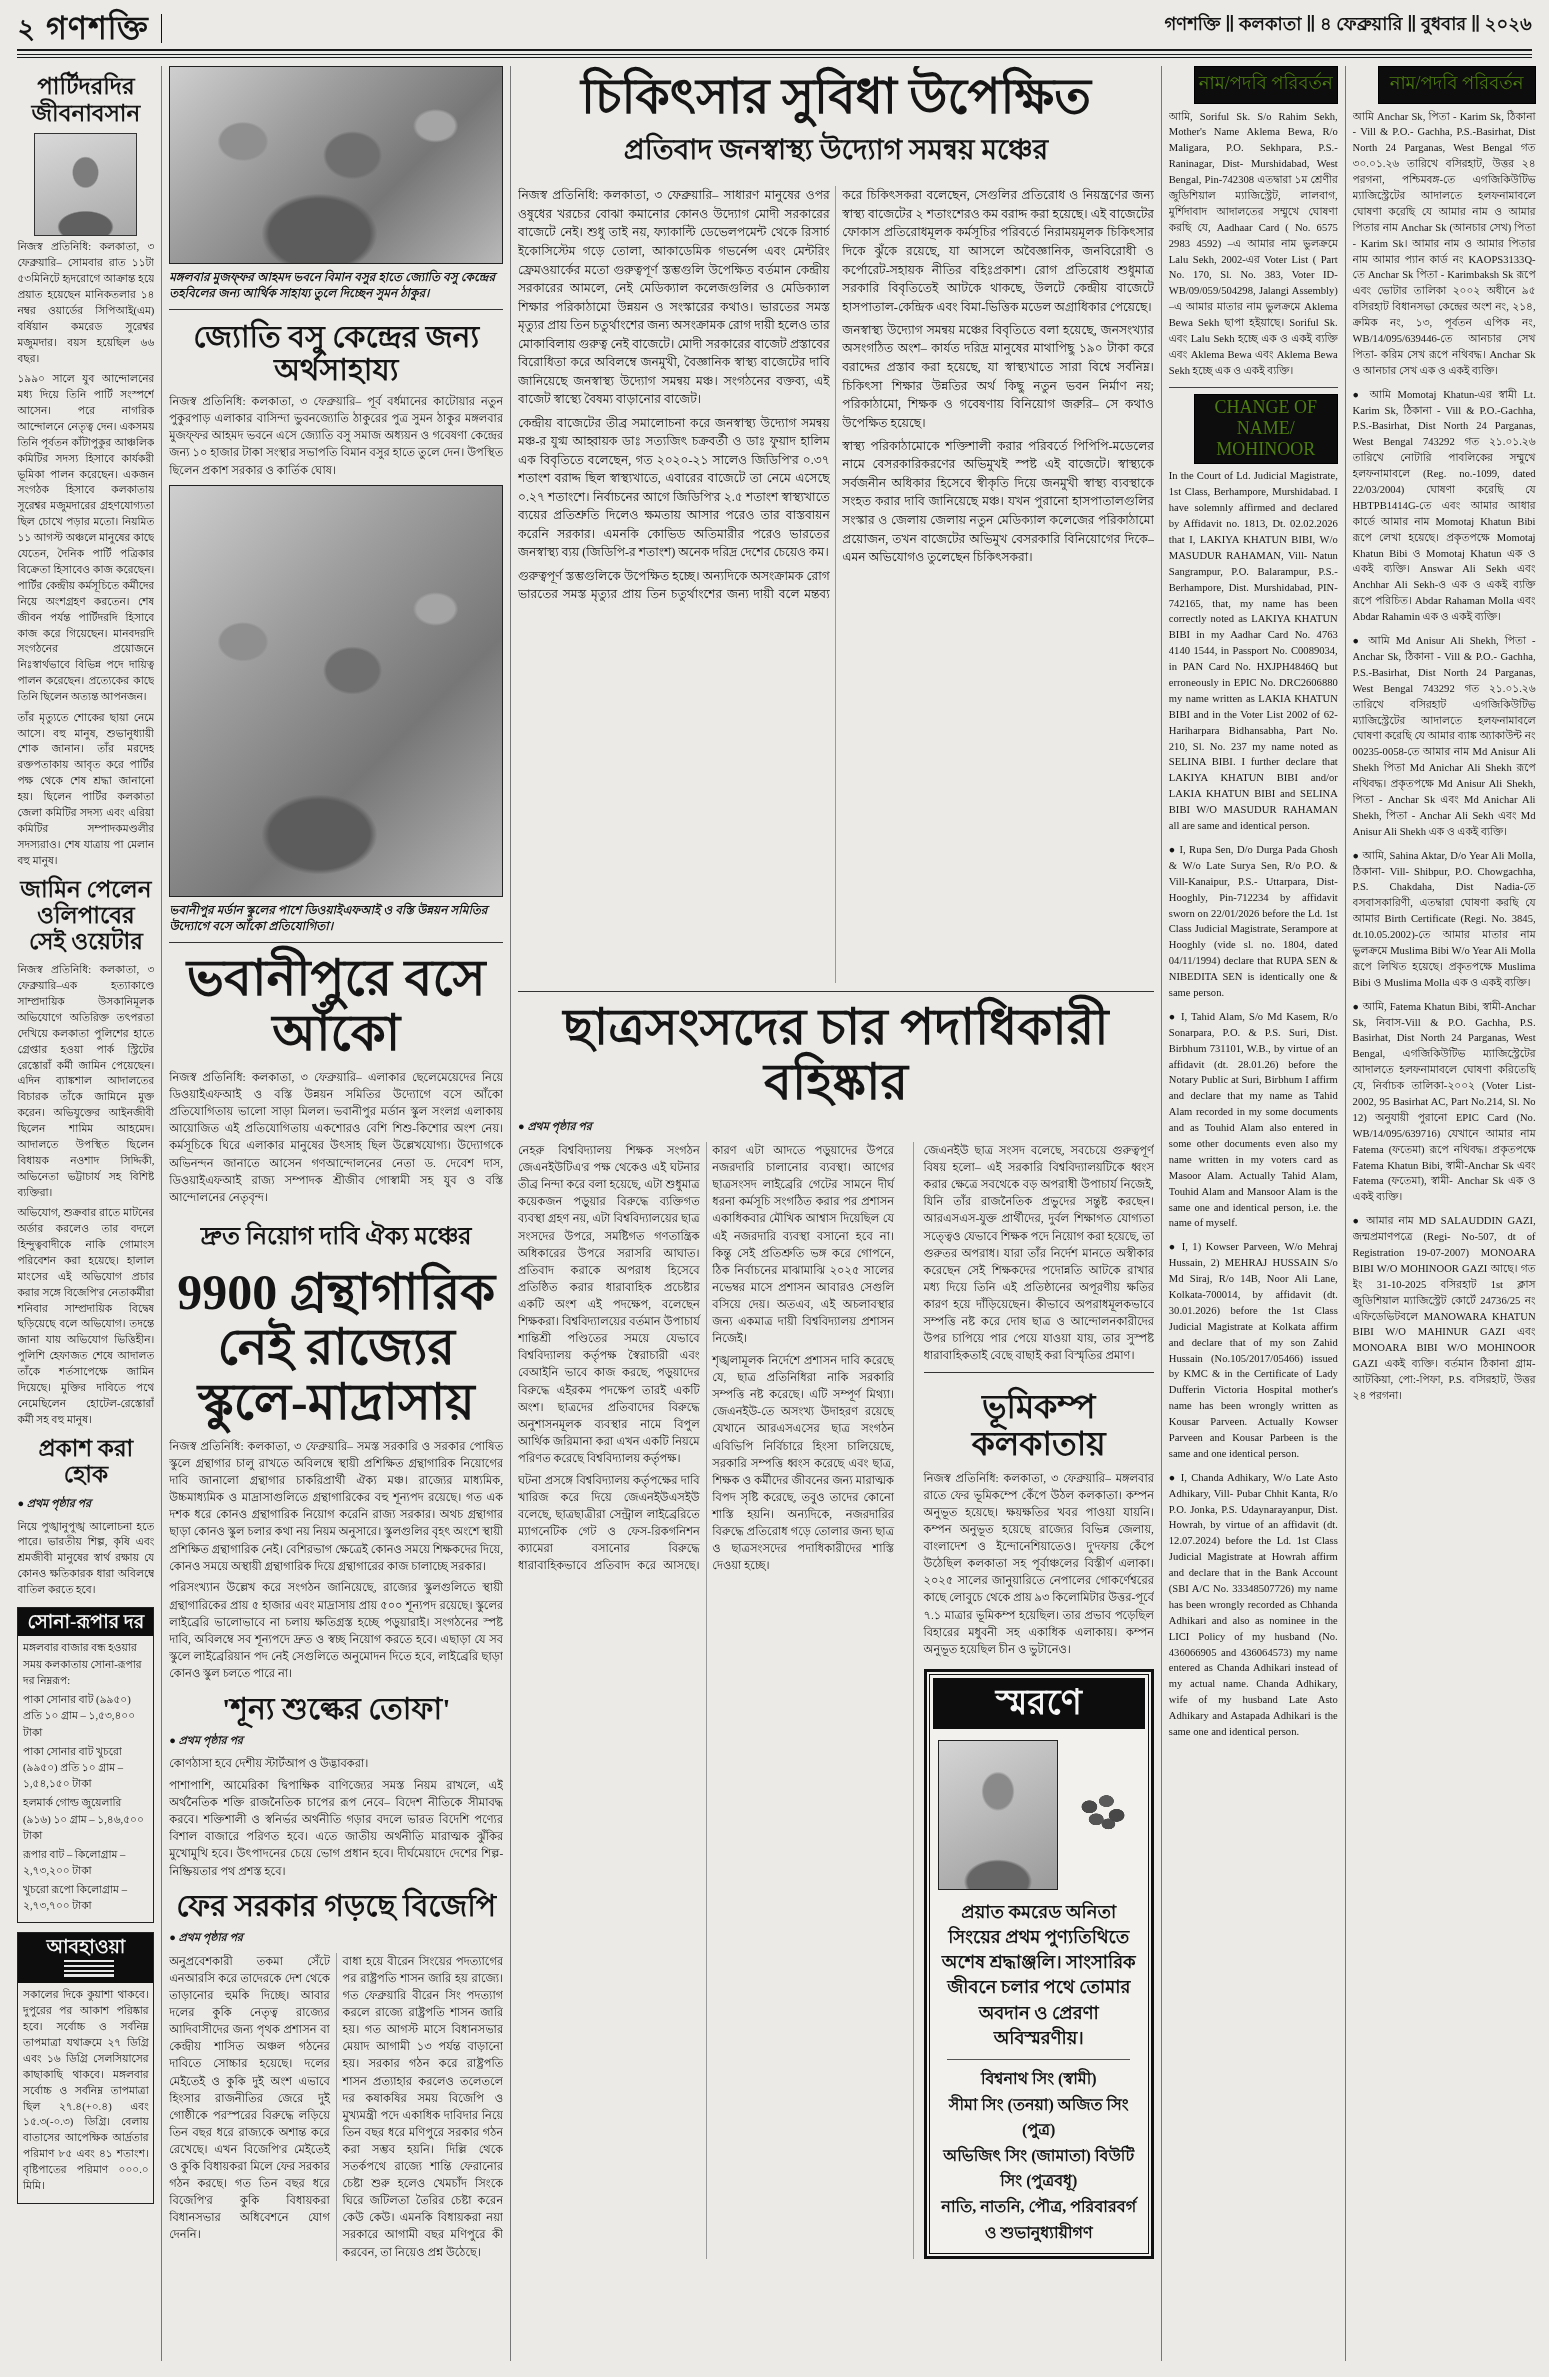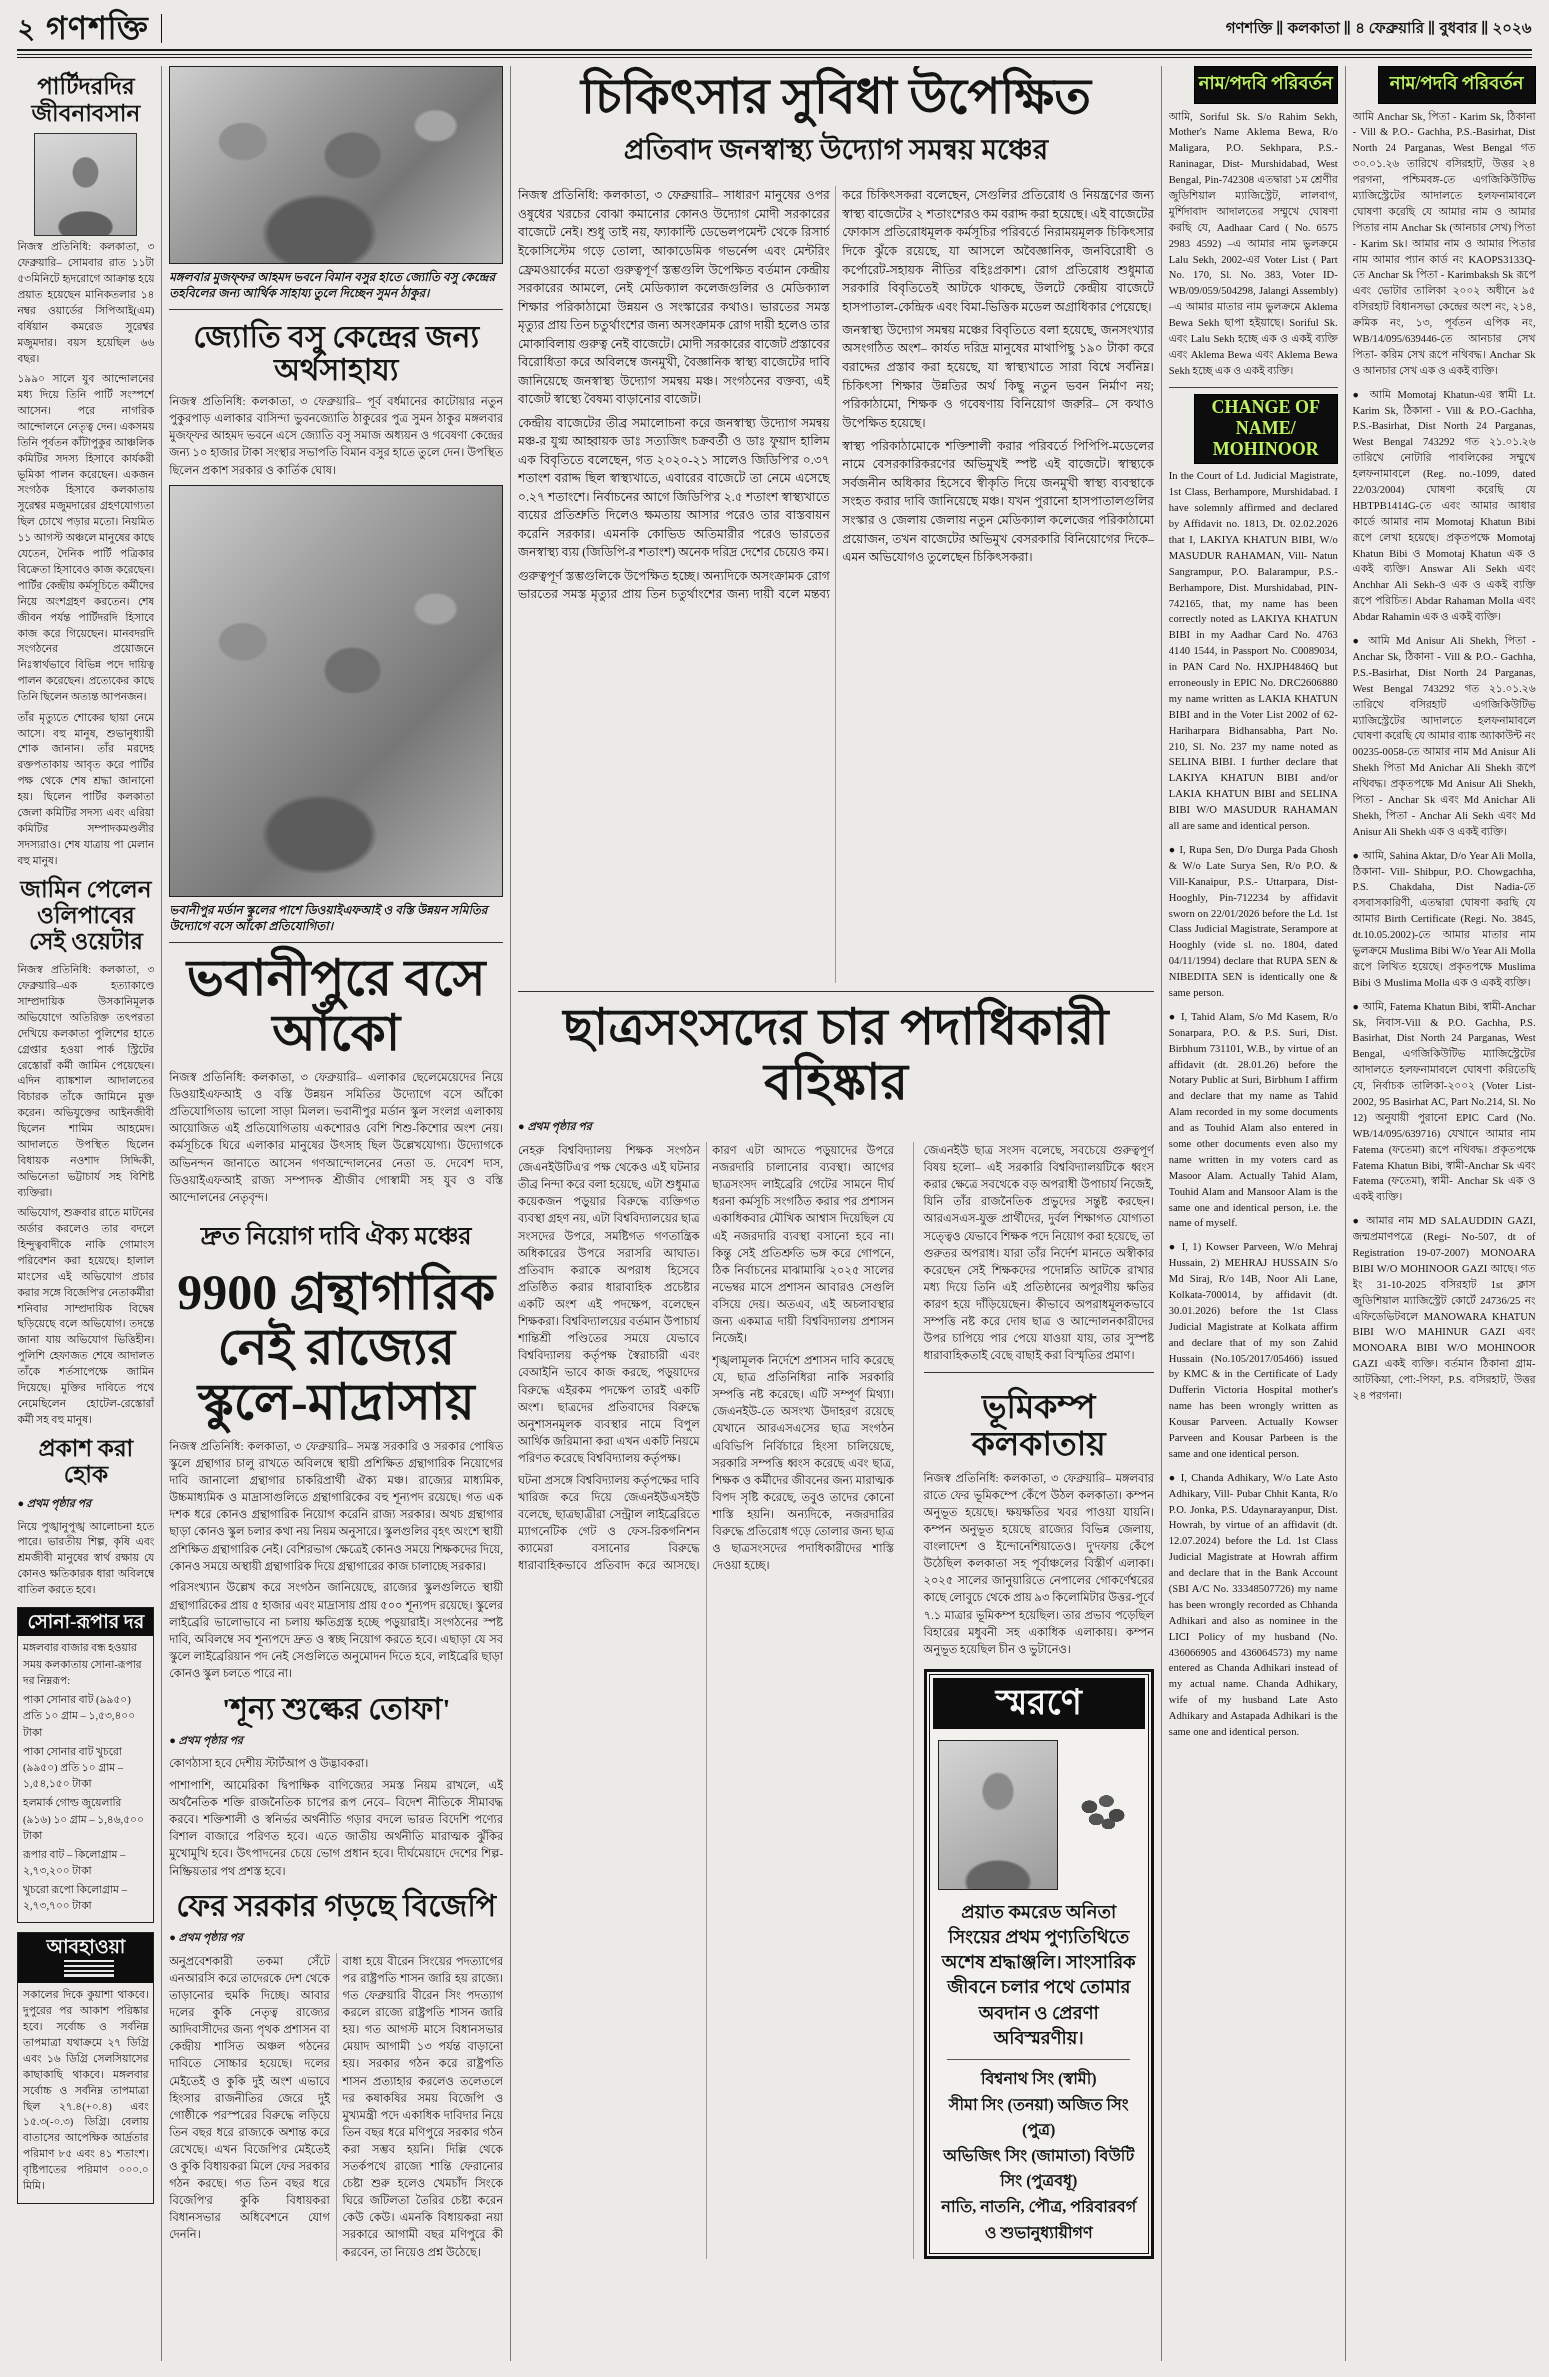--- a/index.html
+++ b/index.html
@@ -9,21 +9,21 @@
     font-family:"Liberation Serif","DejaVu Serif",serif;
     position:relative;
   }
   .page{position:absolute;inset:0;padding:8px 17.4px;box-sizing:border-box;}
   
   .masthead-row{display:flex;align-items:flex-end;justify-content:space-between;height:35px;}
   .masthead-left{display:flex;align-items:flex-end;gap:11px;}
   .page-num{font-size:27px;font-weight:bold;line-height:1;}
   .masthead-logo{font-size:32px;font-weight:900;line-height:.9;letter-spacing:0.8px;
     border-right:1.6px solid #111;padding-right:12.6px;}
-  .dateline{font-size:15px;font-weight:bold;padding-bottom:1.6px;}
+  .dateline{font-size:18px;font-weight:bold;padding-bottom:1.6px;}
   .rule-stack{margin-top:6.3px;border-top:2.4px solid #1a1a1a;border-bottom:0.8px solid #1a1a1a;height:3.2px;}
   .rule-stack2{margin-top:1.6px;border-top:0.8px solid #1a1a1a;height:0;}
   
   .content{display:flex;margin-top:8px;height:2295px;}
   .vrule{width:0.8px;background:#777;margin:0 7px;flex:0 0 0.8px;}
   .colA{width:137px;flex:0 0 137px;overflow:hidden;}
   .colB{width:334px;flex:0 0 334px;overflow:hidden;}
   .colC{width:636px;flex:0 0 636px;overflow:hidden;}
   .colD{width:169px;flex:0 0 169px;overflow:hidden;}
   .colE{width:183px;flex:0 0 183px;overflow:hidden;}
@@ -73,21 +73,21 @@
   .mem-flower{width:68px;height:57px;margin:44px auto 0;background:
       radial-gradient(12.6px 10.3px at 30% 40%, #4a4a4a 0 60%, transparent 65%),
       radial-gradient(12px 9.5px at 55% 30%, #5a5a5a 0 60%, transparent 65%),
       radial-gradient(12.6px 10.3px at 70% 55%, #474747 0 60%, transparent 65%),
       radial-gradient(12px 9.5px at 40% 62%, #555 0 60%, transparent 65%),
       radial-gradient(11px 8.7px at 58% 70%, #4f4f4f 0 60%, transparent 65%);}
   .mem-tribute{font-size:18px;font-weight:bold;text-align:center;line-height:1.4;padding:9.5px 12.6px 3.2px;}
   .mem-rule{border:0;border-top:1.6px solid #555;margin:4.7px 20.5px;}
   .mem-sign{font-size:16px;font-weight:bold;text-align:center;line-height:1.6;padding:1.6px 8px 11px;}
   
-  .ad-head{background:#0d0d0d;color:#bef264;font-weight:700;font-size:18px;
+  .ad-head{background:#0d0d0d;color:#4d7c0f;font-weight:400;font-size:18px;
       text-align:center;padding:2.4px 1.6px;border:0.8px solid #000;margin-left:25px;}
   .ad-body{font-size:10.6px;line-height:1.5;}
   .ad-item{margin:4.7px 0 8px;}
   .ad-rule{border:0;border-top:0.8px solid #444;margin:6.3px 0;}
   .quake-wrap{margin-top:16px;}
 </style>
 </head>
 <body>
 
 <div class="page">

